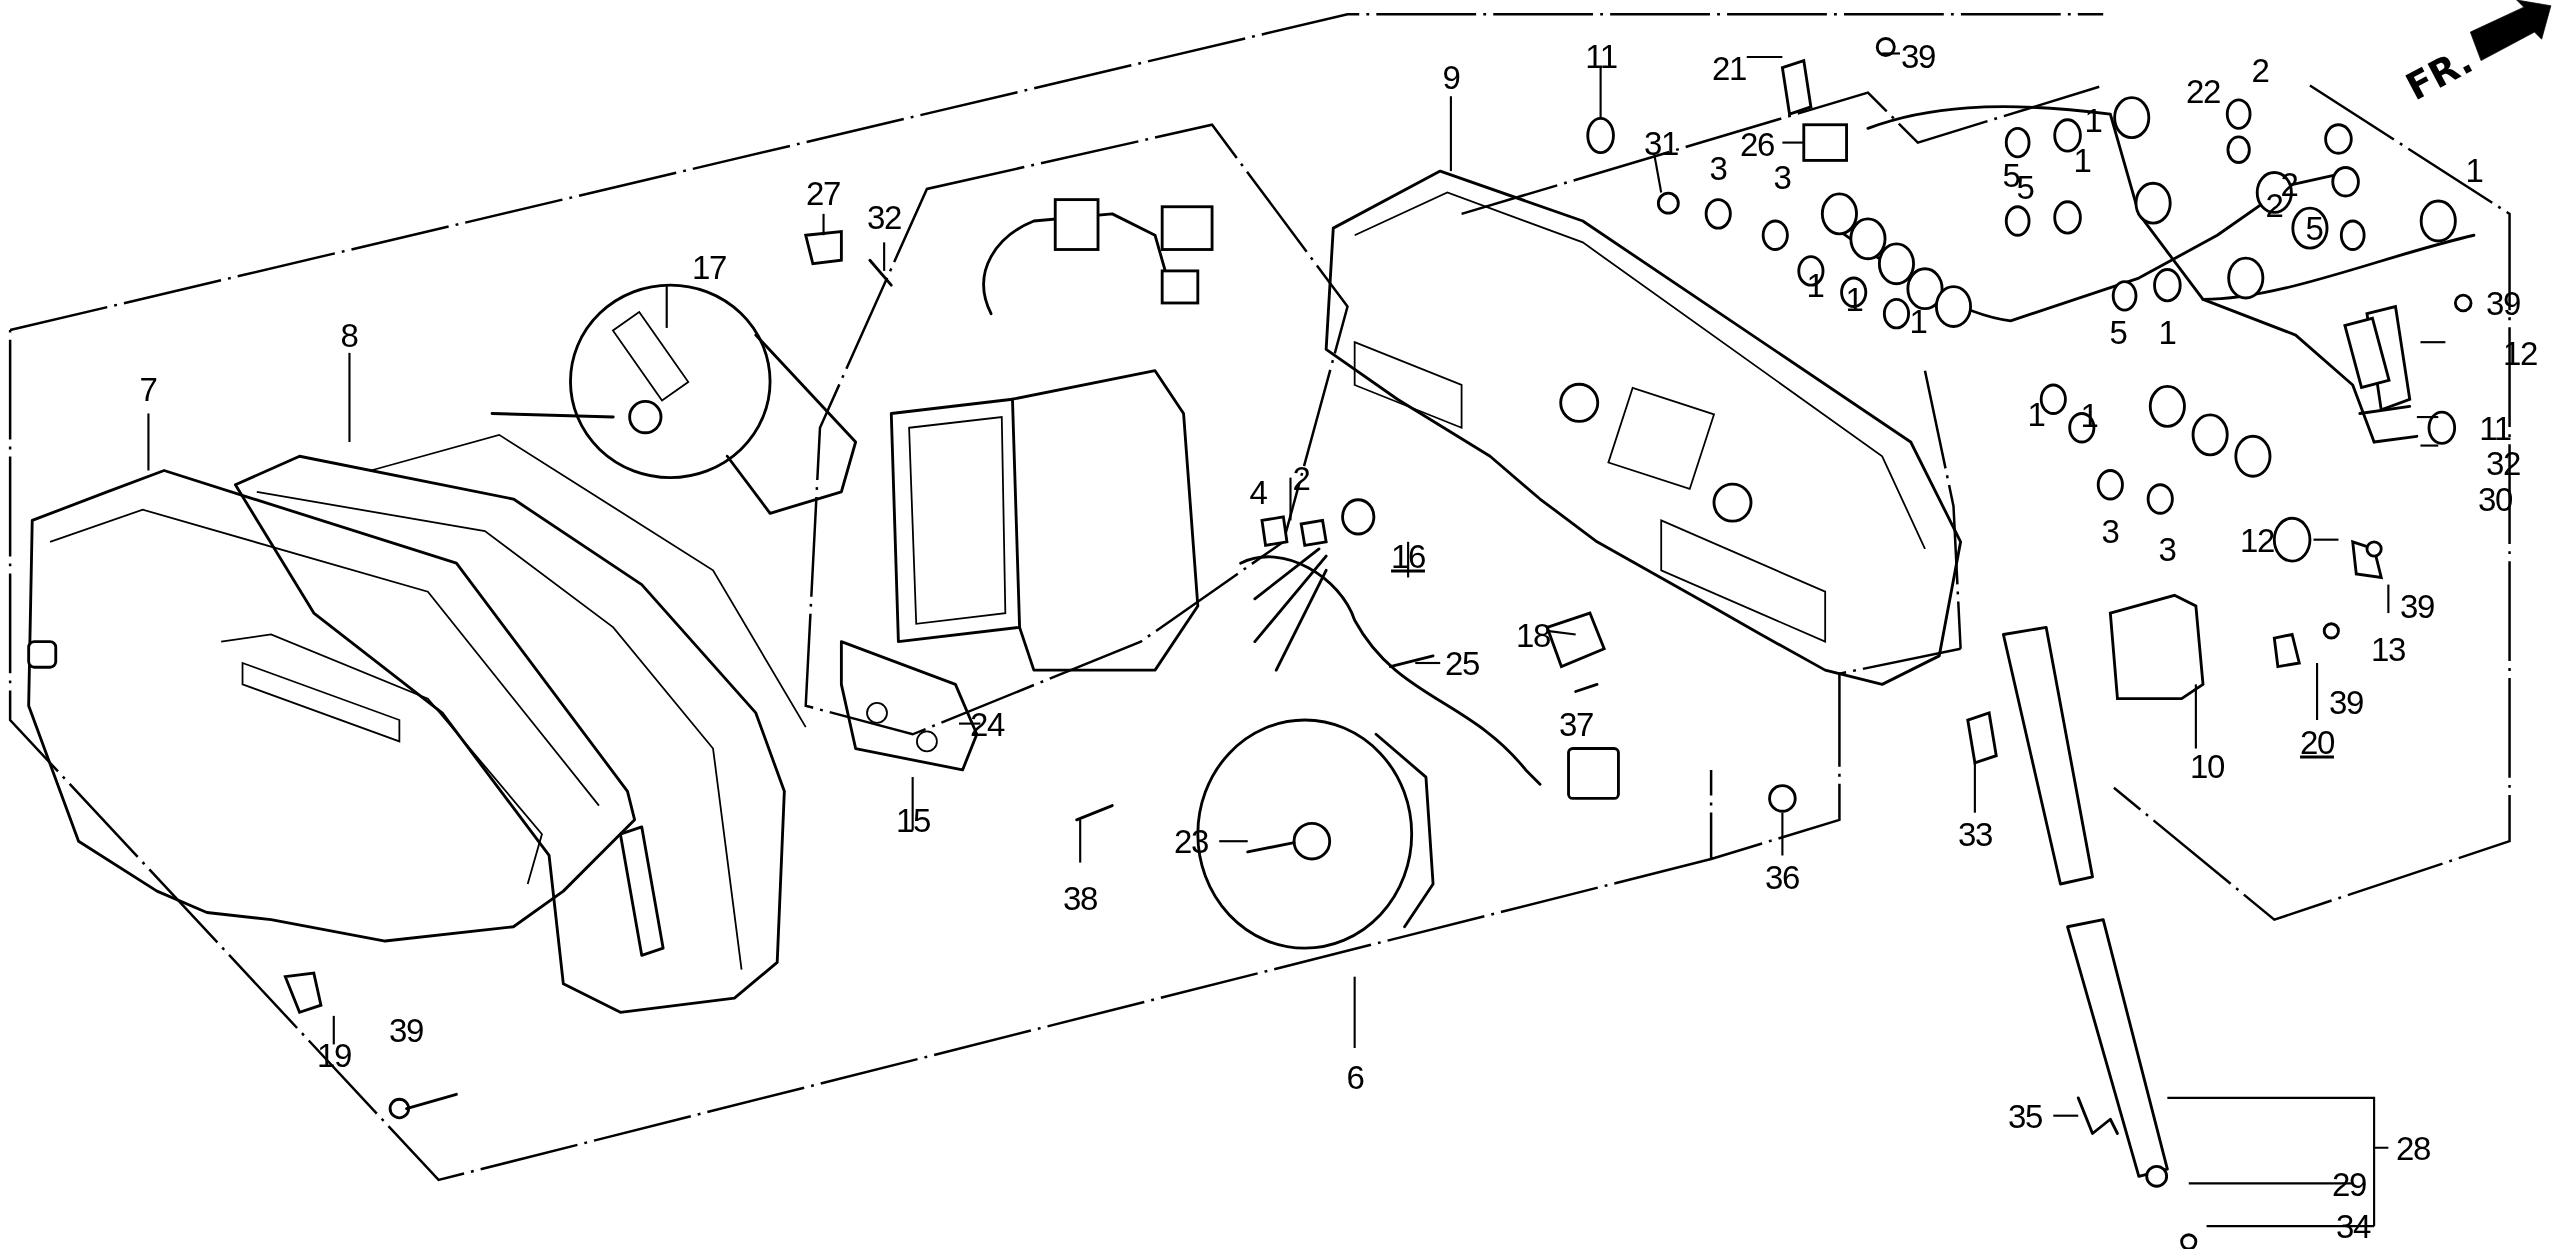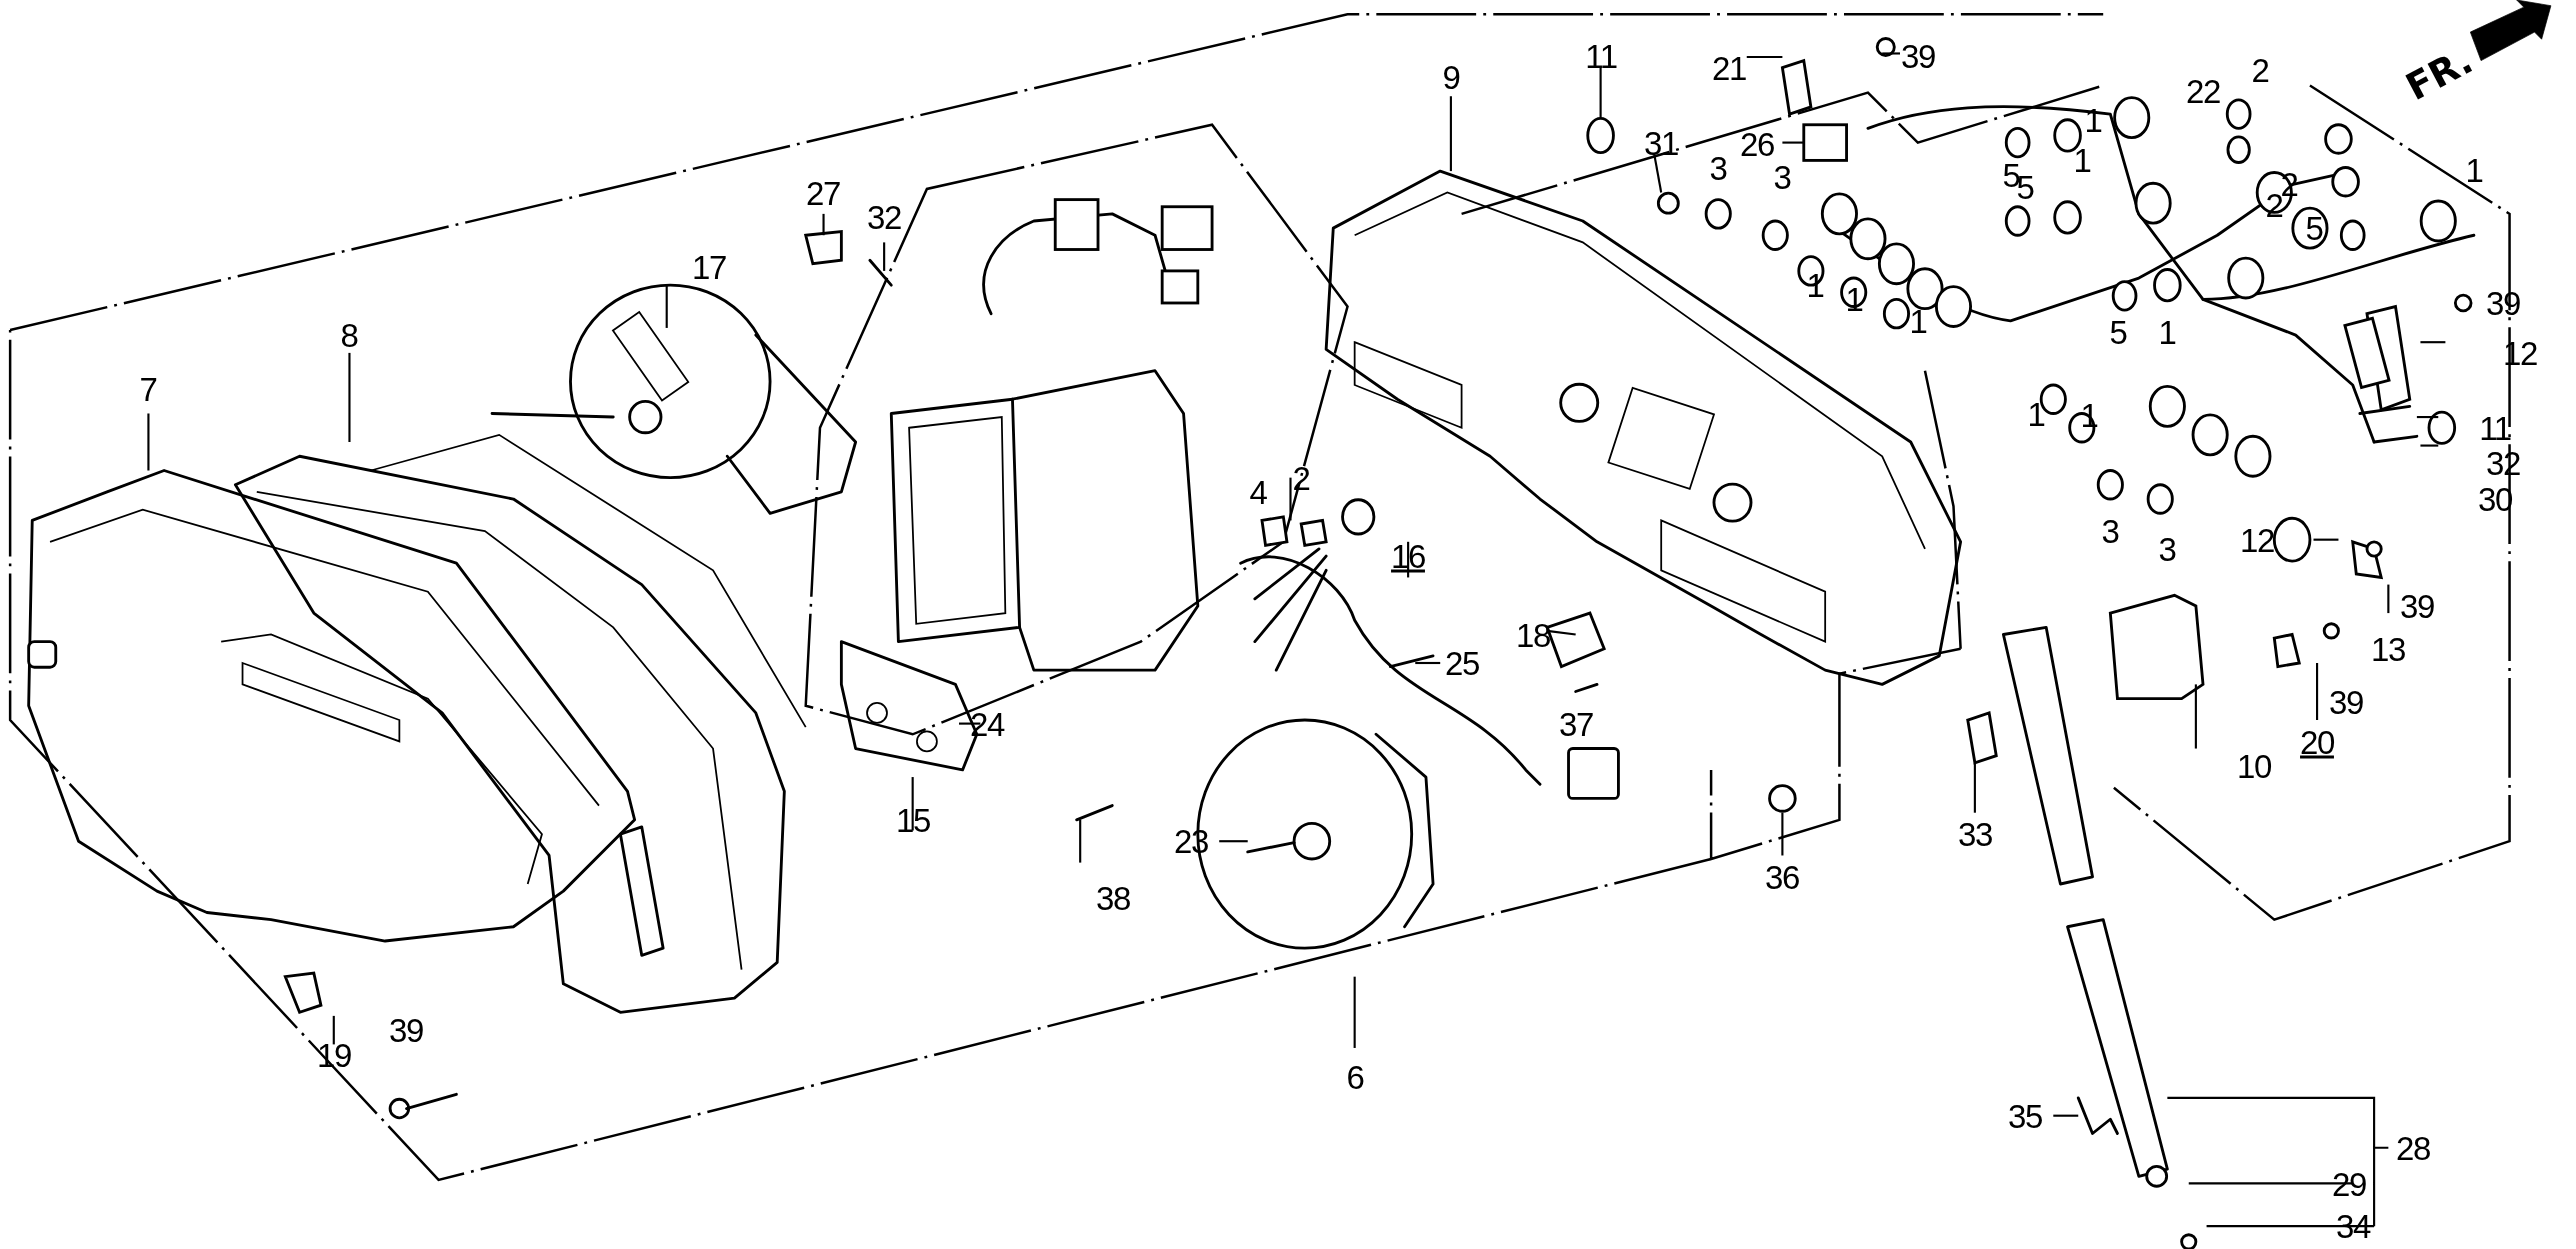--- a/index.html
+++ b/index.html
@@ -253,30 +253,30 @@
       <div class="callout" style="left: 2495px; top: 428px;">11</div>
       <div class="callout" style="left: 2503px; top: 463px;">32</div>
       <div class="callout" style="left: 2495px; top: 499px;">30</div>
       <div class="callout" style="left: 2110px; top: 531px;">3</div>
       <div class="callout" style="left: 2167px; top: 549px;">3</div>
       <div class="callout" style="left: 2257px; top: 540px;">12</div>
       <div class="callout" style="left: 2417px; top: 606px;">39</div>
       <div class="callout" style="left: 2388px; top: 649px;">13</div>
       <div class="callout" style="left: 2346px; top: 702px;">39</div>
       <div class="callout" style="left: 2317px; top: 742px; text-decoration: underline;">20</div>
-      <div class="callout" style="left: 2207px; top: 766px; margin-left: 47px;">10</div>
+      <div class="callout" style="left: 2207px; top: 766px;">10</div>
       <div class="callout" style="left: 1258px; top: 492px;">4</div>
       <div class="callout" style="left: 1301px; top: 478px;">2</div>
       <div class="callout" style="left: 1408px; top: 556px; text-decoration: underline;">16</div>
       <div class="callout" style="left: 1462px; top: 663px;">25</div>
       <div class="callout" style="left: 1533px; top: 635px;">18</div>
       <div class="callout" style="left: 1576px; top: 724px;">37</div>
       <div class="callout" style="left: 987px; top: 724px;">24</div>
       <div class="callout" style="left: 913px; top: 808px; margin-top: 12px;">15</div>
-      <div class="callout" style="left: 1080px; top: 898px; margin-left: 33px;">38</div>
+      <div class="callout" style="left: 1080px; top: 898px;">38</div>
       <div class="callout" style="left: 1191px; top: 841px;">23</div>
       <div class="callout" style="left: 1782px; top: 877px;">36</div>
       <div class="callout" style="left: 1975px; top: 834px;">33</div>
       <div class="callout" style="left: 1355px; top: 1077px;">6</div>
       <div class="callout" style="left: 334px; top: 1055px;">19</div>
       <div class="callout" style="left: 406px; top: 1030px;">39</div>
       <div class="callout" style="left: 2025px; top: 1116px;">35</div>
       <div class="callout" style="left: 2349px; top: 1184px;">29</div>
       <div class="callout" style="left: 2413px; top: 1148px;">28</div>
       <div class="callout" style="left: 2353px; top: 1226px;">34</div>

